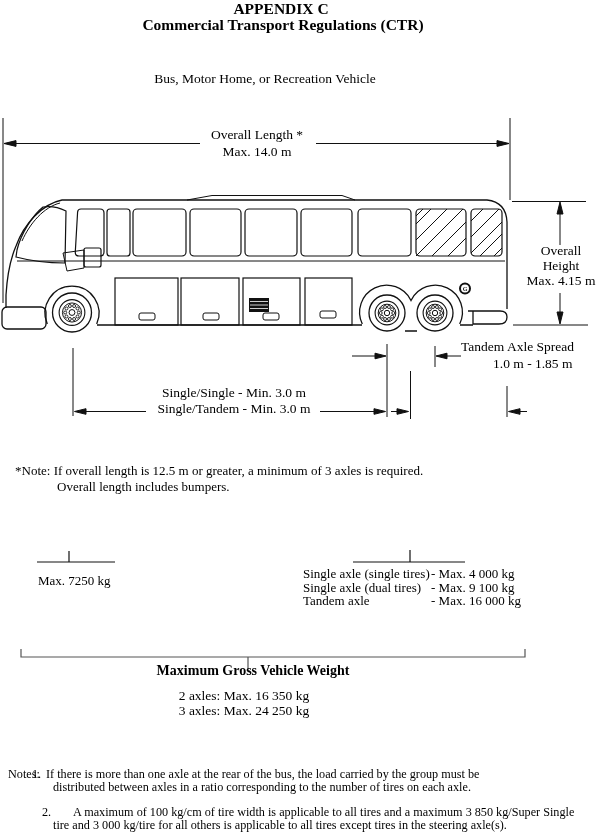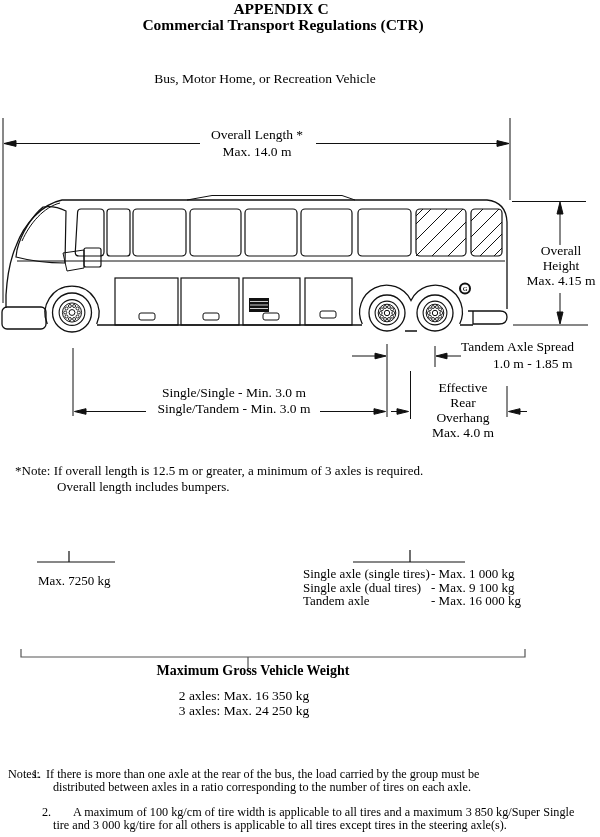--- a/index.html
+++ b/index.html
@@ -192,36 +192,30 @@
   </div>
 
   <div class="txt s135" style="left:461px;top:339px;">Tandem Axle Spread</div>
   <div class="txt s135" style="left:493px;top:356px;">1.0 m - 1.85 m</div>
 
   <div class="txt ctr s135 lh16" style="left:234px;top:385px;">
     <div>Single/Single - Min. 3.0 m</div>
     <div>Single/Tandem - Min. 3.0 m</div>
   </div>
 
-  <div class="txt ctr s135 lh15" style="left:463px;top:380px;">
-    <div>Effective</div>
-    <div>Rear</div>
-    <div>Overhang</div>
-    <div>Max. 4.0 m</div>
-  </div>
 
   <div class="txt s13" style="left:15px;top:464px;">*Note: If overall length is 12.5 m or greater, a minimum of 3 axles is required.</div>
   <div class="txt s13" style="left:57px;top:480px;">Overall length includes bumpers.</div>
 
   <div class="txt s13" style="left:38px;top:574px;">Max. 7250 kg</div>
 
   <div class="txt s13 lh135" style="left:303px;top:567px;">
     <div class="row">
       <span class="lbl">Single axle (single tires)</span>
-      <span>- Max. 1 000 kg</span>
+      <span>- Max. 4 000 kg</span>
     </div>
     <div class="row">
       <span class="lbl">Single axle (dual tires)</span>
       <span>-  Max. 9 100 kg</span>
     </div>
     <div class="row">
       <span class="lbl">Tandem axle</span>
       <span>- Max. 16 000 kg</span>
     </div>
   </div>

